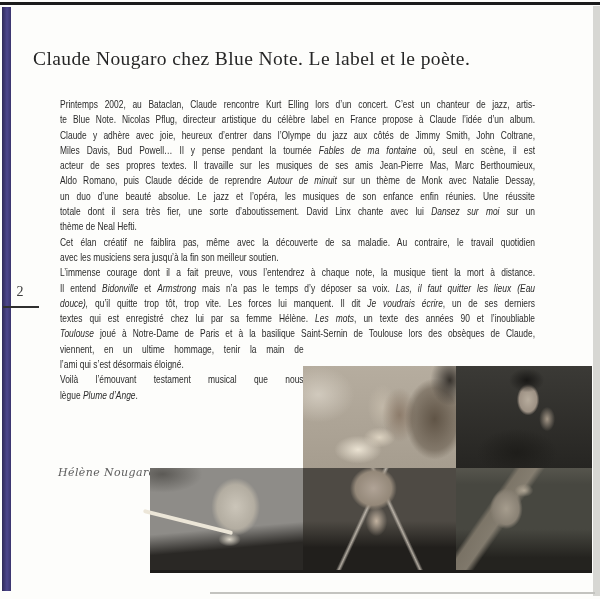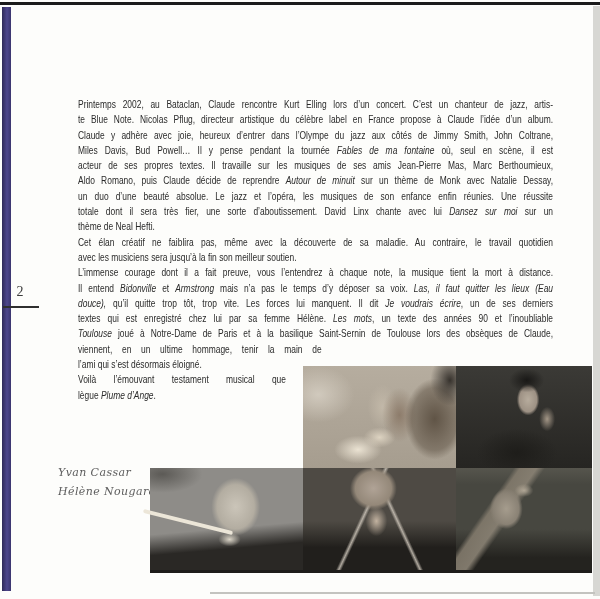--- a/index.html
+++ b/index.html
@@ -11,21 +11,21 @@
   .spine{position:absolute;left:2px;top:7px;width:9px;height:584px;
          background:linear-gradient(90deg,#2f2a58,#4d468c 55%,#3b356e);}
   .right-edge{position:absolute;left:593px;top:6px;width:7px;height:590px;background:#d7d7d3;}
   .bottom-scan{position:absolute;left:210px;top:592px;width:385px;height:2px;background:#c3c3bf;}
 
   
   .title{position:absolute;left:33px;top:48px;white-space:nowrap;
          font-family:"Liberation Serif",serif;font-size:19.5px;letter-spacing:0.4px;color:#262626;}
 
   
-  .body{position:absolute;left:78px;top:97px;width:482px;}
+  .body{position:absolute;left:60px;top:97px;width:482px;}
   .line{font-size:10.4px;color:#2a2a2a;width:585px;height:15.3px;line-height:15.3px;
         transform:scaleX(0.812);transform-origin:0 0;
         text-align:justify;text-align-last:justify;white-space:normal;}
   .line.last{text-align-last:left;}
   .line.narrow{width:300px;}
   .it{font-style:italic;}
 
   
   .pagenum{position:absolute;left:0;top:284px;width:40px;text-align:center;
            font-family:"Liberation Serif",serif;font-size:14px;color:#3c3c3c;}
@@ -84,20 +84,21 @@
 </head>
 <body>
 
 <div id="page">
 
   <div class="top-line"></div>
   <div class="spine"></div>
   <div class="right-edge"></div>
   <div class="bottom-scan"></div>
 
+  <div class="title">Claude Nougaro chez Blue Note. Le label et le poète.</div>
 
   <div class="body">
       <div class="line"><span>Printemps 2002, au Bataclan, Claude rencontre Kurt Elling lors d’un concert. C’est un chanteur de jazz, artis-</span></div>
       <div class="line"><span>te Blue Note. Nicolas Pflug, directeur artistique du célèbre label en France propose à Claude l’idée d’un album.</span></div>
       <div class="line"><span>Claude y adhère avec joie, heureux d’entrer dans l’Olympe du jazz aux côtés de Jimmy Smith, John Coltrane,</span></div>
       <div class="line"><span>Miles Davis, Bud Powell… Il y pense pendant la tournée </span><span class="it">Fables de ma fontaine</span><span> où, seul en scène, il est</span></div>
       <div class="line"><span>acteur de ses propres textes. Il travaille sur les musiques de ses amis Jean-Pierre Mas, Marc Berthoumieux,</span></div>
       <div class="line"><span>Aldo Romano, puis Claude décide de reprendre </span><span class="it">Autour de minuit</span><span> sur un thème de Monk avec Natalie Dessay,</span></div>
       <div class="line"><span>un duo d’une beauté absolue. Le jazz et l’opéra, les musiques de son enfance enfin réunies. Une réussite</span></div>
       <div class="line"><span>totale dont il sera très fier, une sorte d’aboutissement. David Linx chante avec lui </span><span class="it">Dansez sur moi</span><span> sur un</span></div>
@@ -112,21 +113,20 @@
       <div class="line narrow"><span>viennent, en un ultime hommage, tenir la main de</span></div>
       <div class="line narrow last"><span>l’ami qui s’est désormais éloigné.</span></div>
       <div class="line narrow"><span>Voilà l’émouvant testament musical que nous</span></div>
       <div class="line narrow last"><span>lègue </span><span class="it">Plume d’Ange</span><span>.</span></div>
     </div>
 
   <div class="pagenum">2</div>
   <div class="pagenum-rule"></div>
 
   <div class="credits">
-      <div class="cap-line">Yvan Cassar</div>
       <div class="cap-line">Hélène Nougaro</div>
     </div>
 
   <div class="photo" id="photo-a"></div>
   <div class="photo" id="photo-b"></div>
   <div class="photo" id="photo-d">
     <div class="drumstick"></div>
   </div>
   <div class="photo" id="photo-c"></div>
   <div class="photo" id="photo-e"></div>

